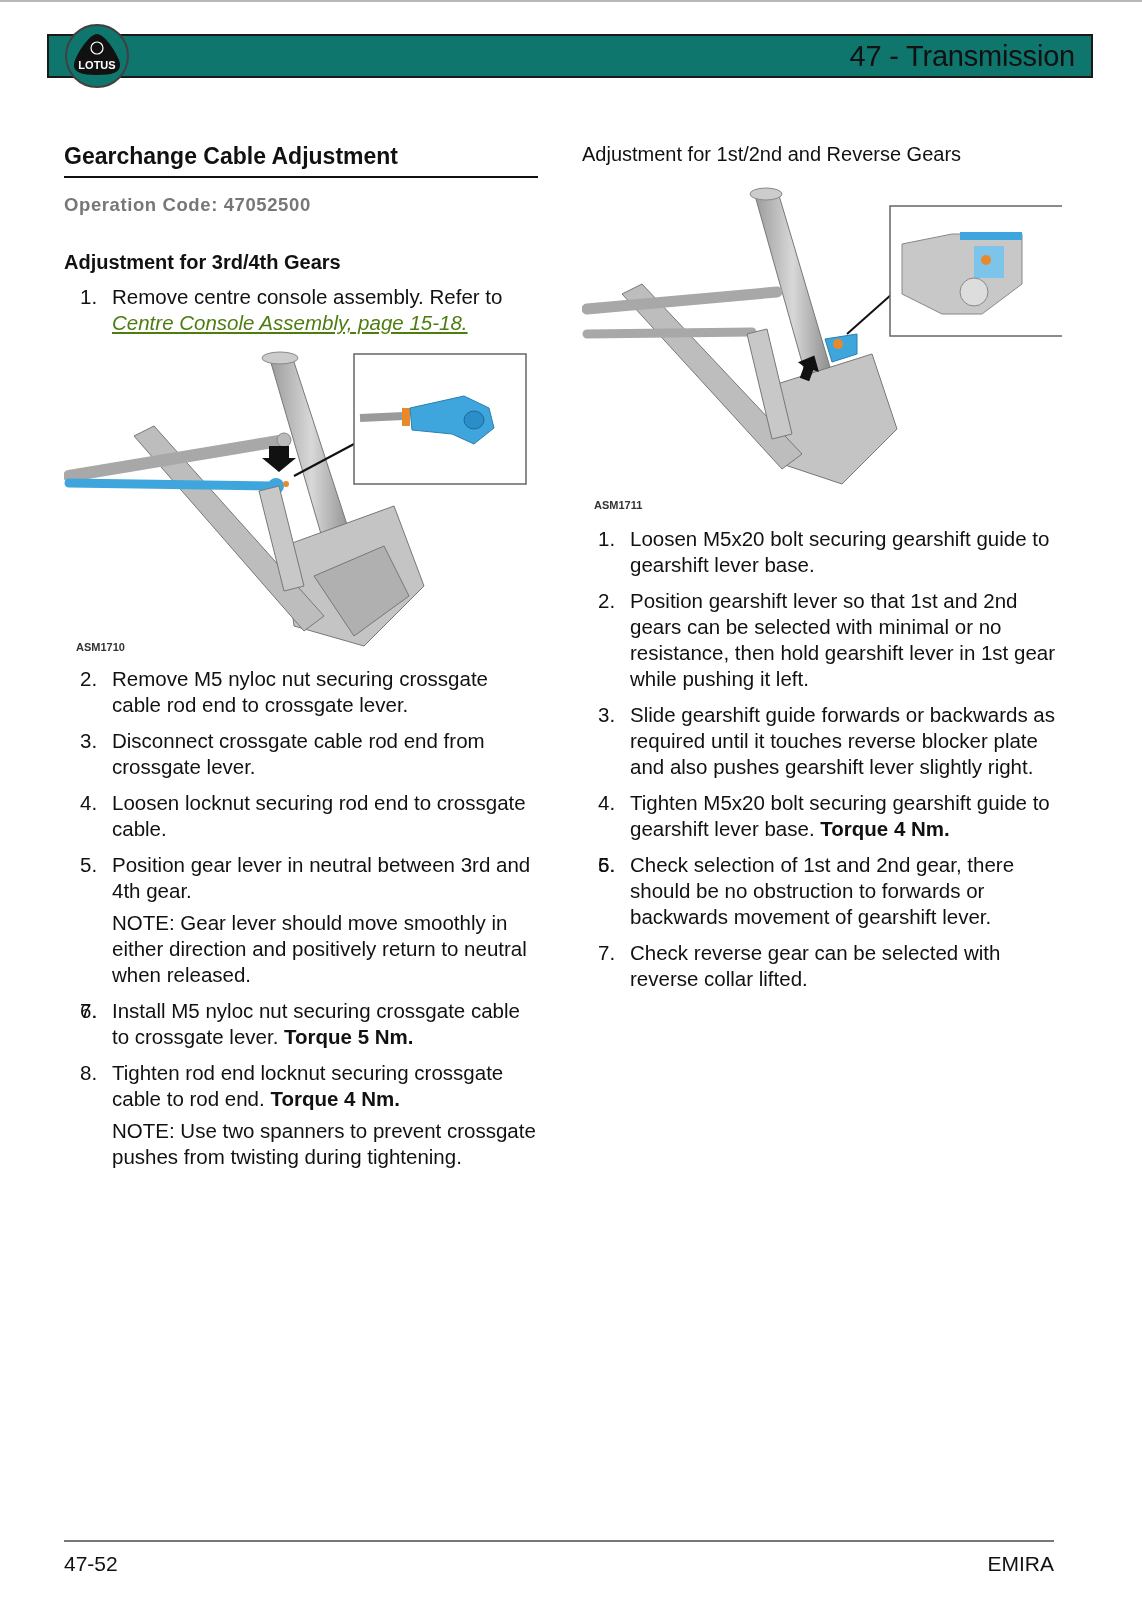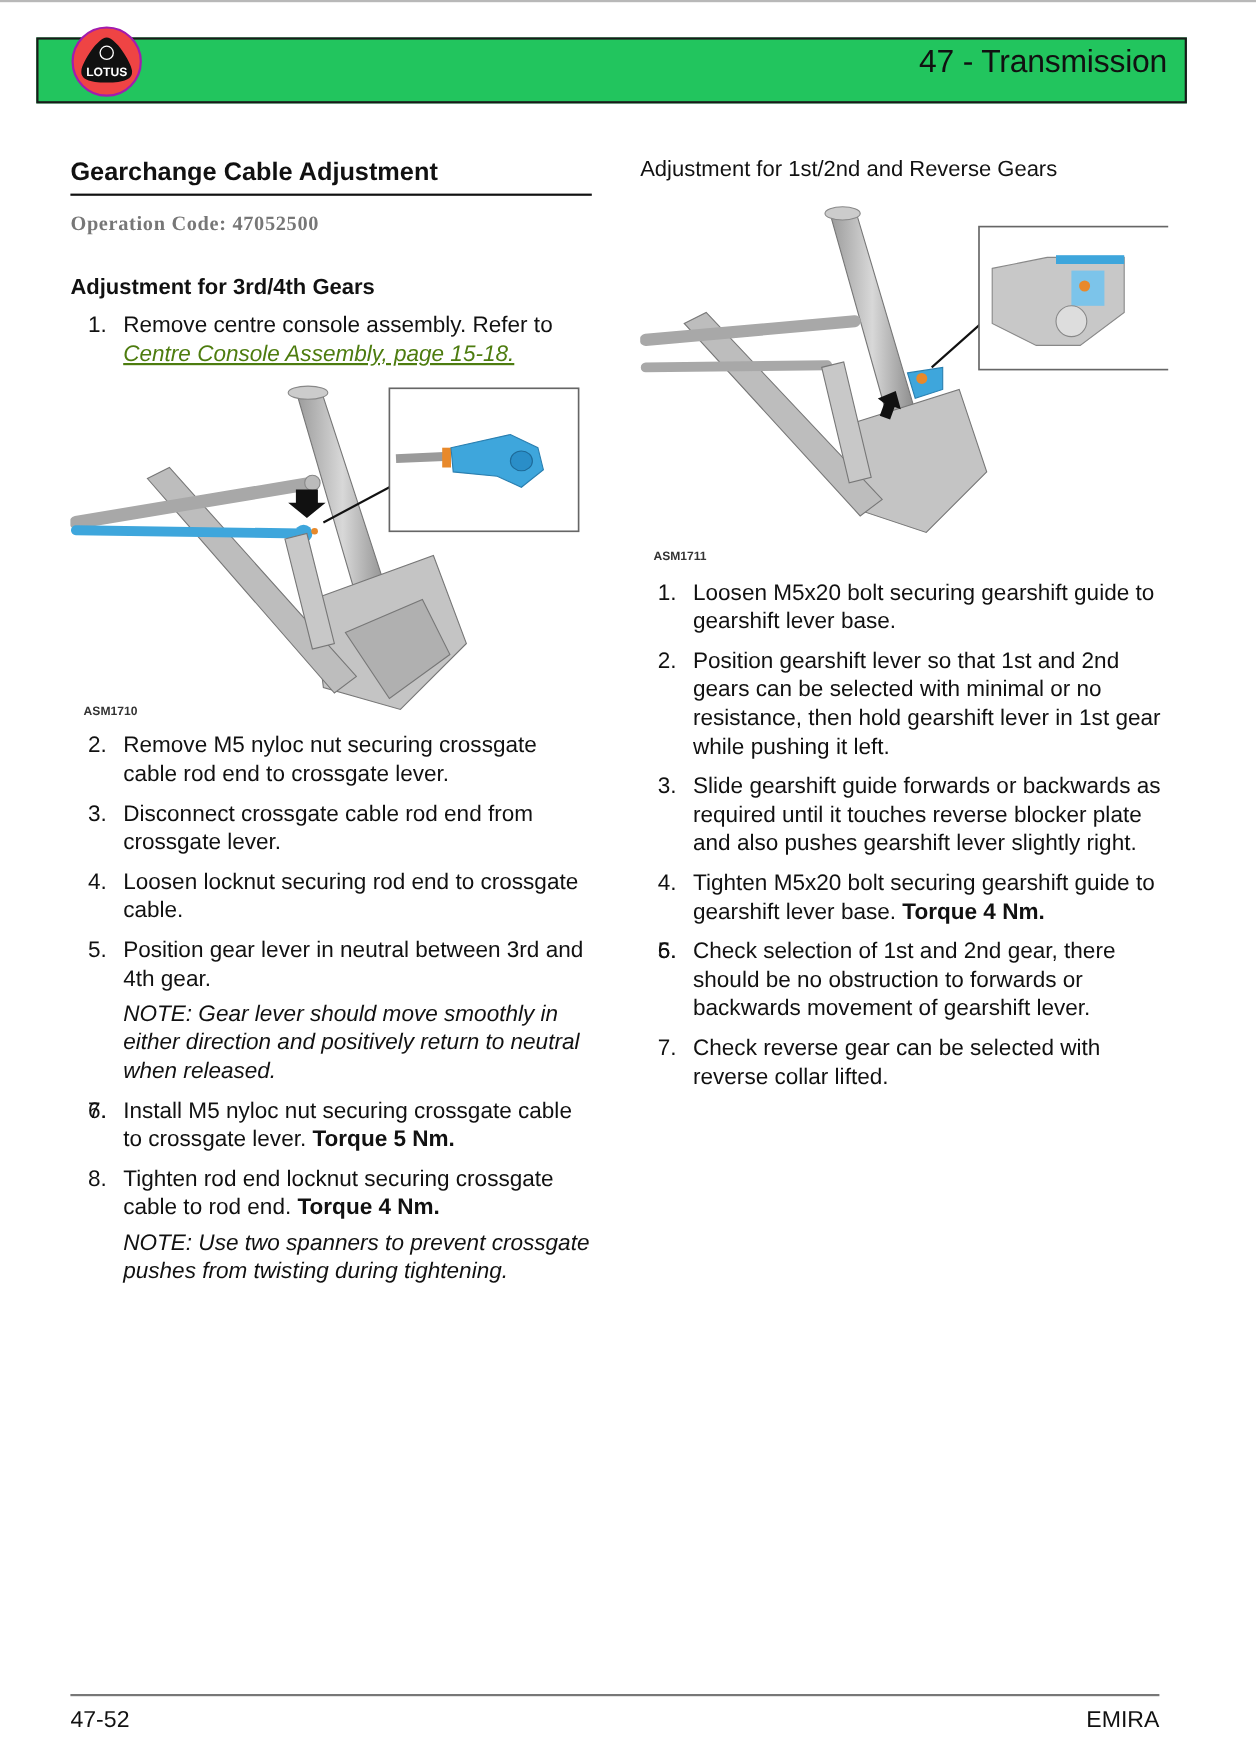--- a/index.html
+++ b/index.html
@@ -3,48 +3,48 @@
 <meta charset="utf-8">
 <style>
   html, body { margin: 0; padding: 0; }
   body {
     width: 1142px; height: 1600px; background: #ffffff; position: relative;
     font-family: "Liberation Sans", sans-serif; color: #111;
     overflow: hidden;
   }
   .topline { position: absolute; left: 0; top: 0; width: 1142px; height: 2px; background: #b8b8b8; }
   .banner {
-    position: absolute; left: 33px; top: 34px; width: 1046px; height: 60px;
-    background: #22c55e; border: 2px solid #1a1a1a; box-sizing: border-box;
+    position: absolute; left: 47px; top: 34px; width: 1046px; height: 44px;
+    background: #0f766e; border: 2px solid #1a1a1a; box-sizing: border-box;
   }
   .banner-title {
     position: absolute; right: 16px; top: 4px; font-size: 29px; color: #111;
     letter-spacing: -0.2px;
   }
   .logo {
     position: absolute; left: 65px; top: 24px; width: 64px; height: 64px;
-    border-radius: 50%; background: #ef4444; border: 2px solid #a21caf; box-sizing: border-box;
+    border-radius: 50%; background: #0f766e; border: 2px solid #404040; box-sizing: border-box;
   }
   .logo svg { position: absolute; left: 0; top: 0; }
 
   .col-left { position: absolute; left: 64px; top: 140px; width: 474px; }
   .col-right { position: absolute; left: 582px; top: 140px; width: 480px; }
 
   .section-title {
     font-weight: bold; font-size: 23px; padding-bottom: 6px;
     border-bottom: 2px solid #111; margin-top: 3px;
   }
-  .op-code { color: #777; font-weight: bold; font-size: 18.5px; margin-top: 16px; letter-spacing: 0.6px; font-family: Liberation Serif, serif; }
+  .op-code { color: #777; font-weight: bold; font-size: 18.5px; margin-top: 16px; letter-spacing: 0.6px; }
   .subhead { font-weight: bold; font-size: 20px; margin-top: 35px; }
   .subhead-right { font-weight: normal; font-size: 20px; margin-top: 3px; }
 
   ol.steps { list-style: none; margin: 0; padding: 0; }
   ol.steps li { position: relative; padding-left: 48px; font-size: 20.5px; line-height: 26px; margin-bottom: 10px; }
   ol.steps li .num { position: absolute; left: 16px; top: 0; }
-  .note { font-style: italic; font-size: 20.5px; line-height: 26px; padding-left: 48px; margin-top: -2px; margin-bottom: 10px; }
+  .note { font-size: 20.5px; line-height: 26px; padding-left: 48px; margin-top: -2px; margin-bottom: 10px; }
   .link { color: #4d7c0f; font-style: italic; text-decoration: underline; }
   b.torque { font-weight: bold; }
 
   .figure { position: relative; width: 474px; height: 310px; margin-top: 8px; margin-bottom: 10px; }
   .figure-right { position: relative; width: 480px; height: 330px; margin-top: 18px; margin-bottom: 12px; }
 
   .footer-line { position: absolute; left: 64px; top: 1540px; width: 990px; height: 2px; background: #777; }
   .footer-left { position: absolute; left: 64px; top: 1552px; font-size: 21px; }
   .footer-right { position: absolute; right: 88px; top: 1552px; font-size: 21px; }
 </style>

